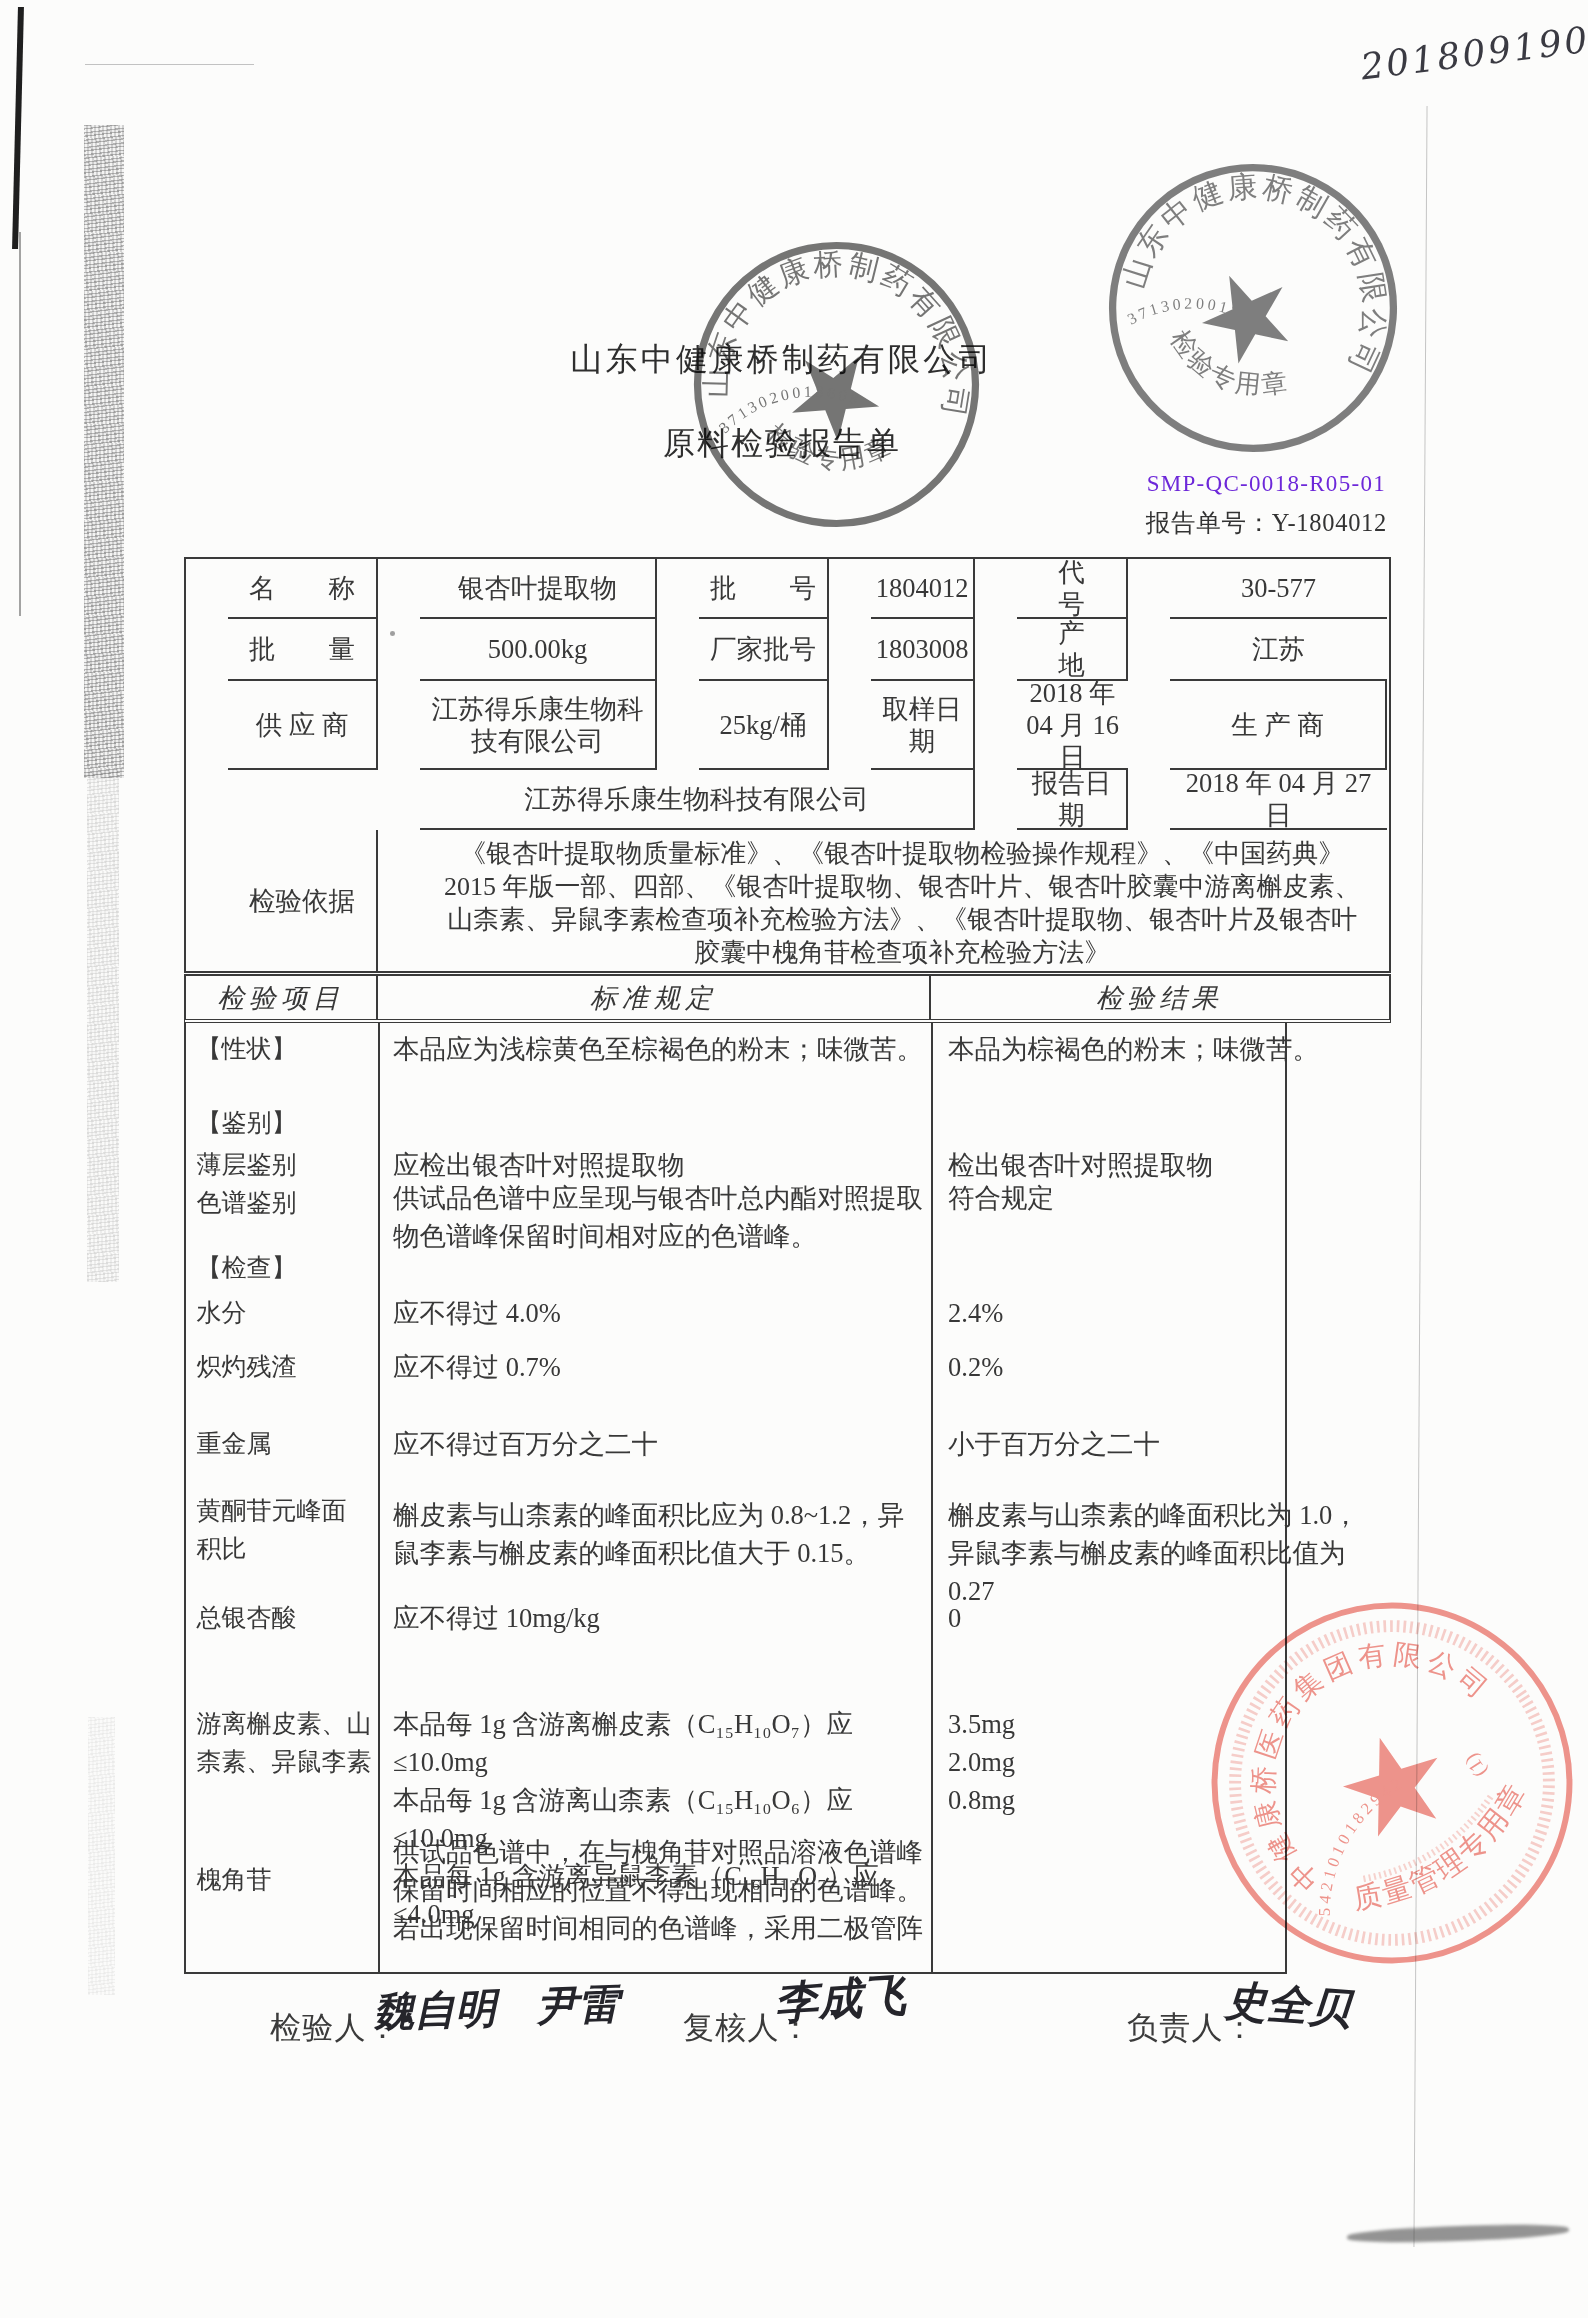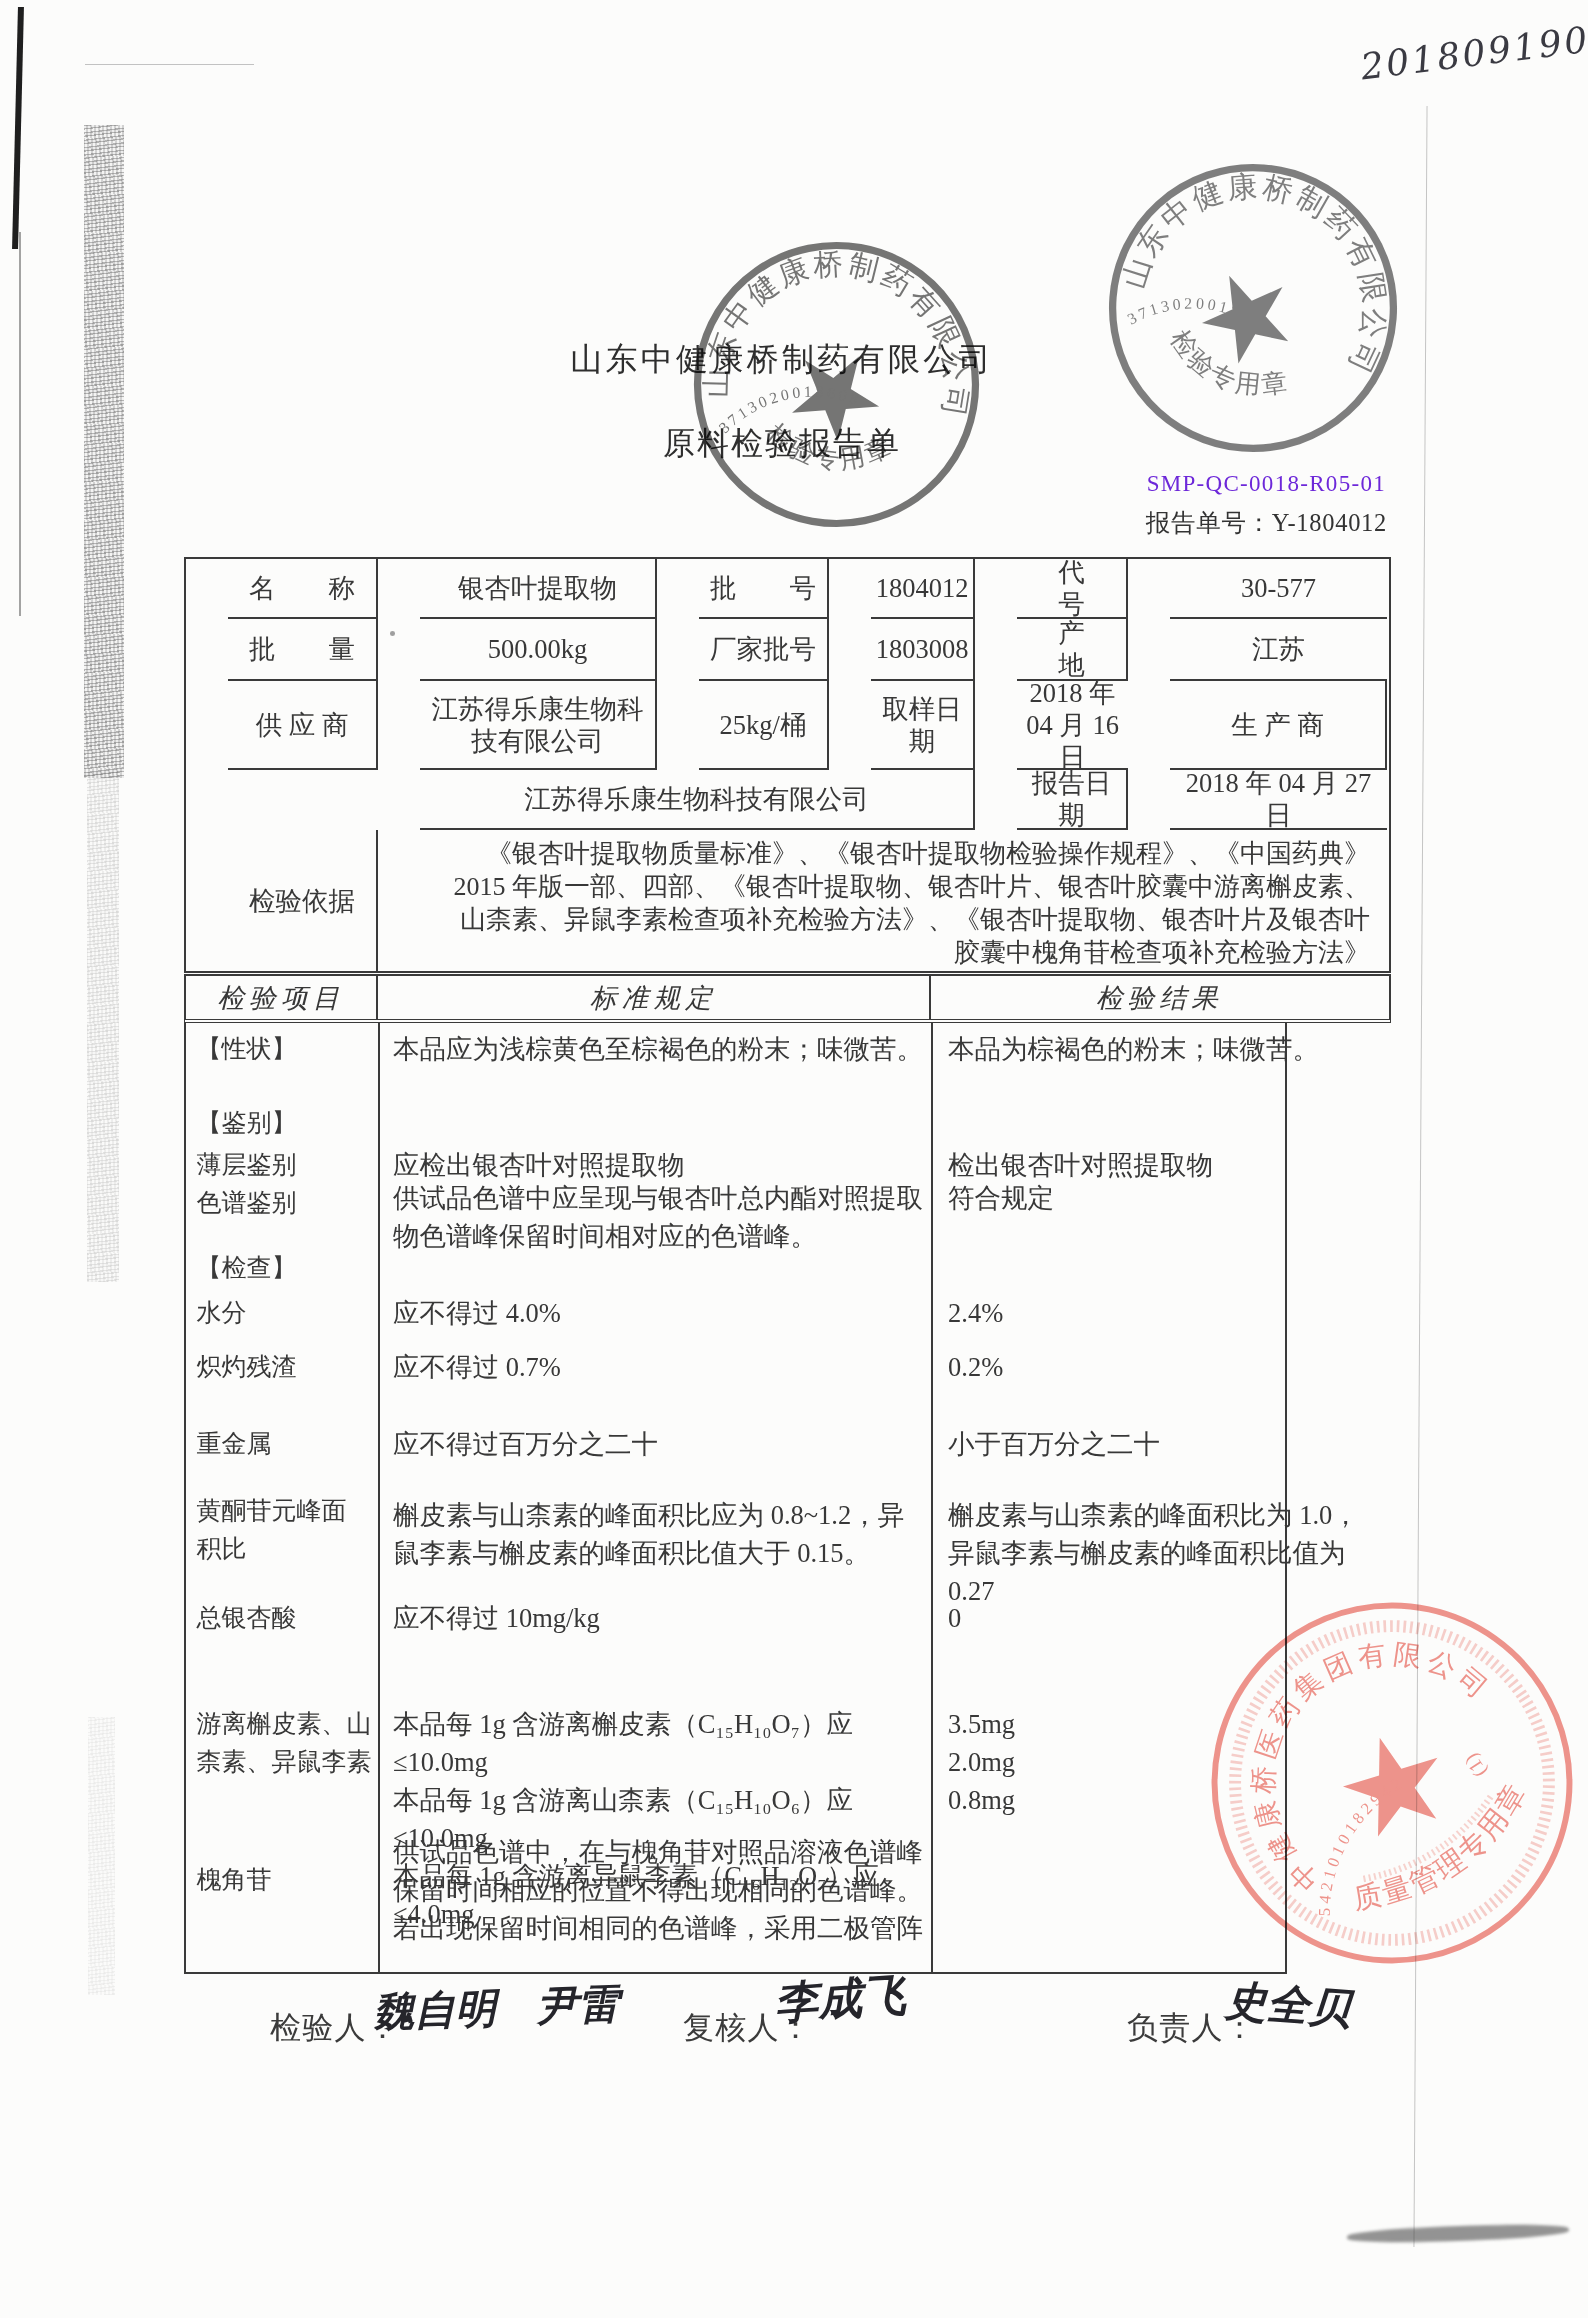--- a/index.html
+++ b/index.html
@@ -54,21 +54,21 @@
   #info-table {
     position:absolute; left:184px; top:557px; width:1207px;
     display:grid; grid-template-columns:192px 279px 172px 146px 153px 259px;
     grid-template-rows:60px 62px 89px 60px 141px;
     border:2.7px solid #3a3a3a; background:transparent; font-size:26.5px; color:#383838;
   }
   .ic { display:flex; align-items:center; justify-content:center; text-align:center;
         border-right:2px solid #3a3a3a; border-bottom:2px solid #3a3a3a; padding:2.7px 6.6px; line-height:32px;margin-left:42px; }
   .ic.last { border-right:none; }
   .ic.bot  { border-bottom:none; }
-  .basis-text { justify-content:flex-start; text-align:right; align-items:flex-start;
+  .basis-text { justify-content:flex-start; text-align:center; align-items:flex-start;
                 padding:6.6px 17px 4px 14.6px; font-size:26px; line-height:33px; }
 
   
   #res-head {
     position:absolute; left:184px; top:974px; width:1207px; height:49px;
     display:grid; grid-template-columns:192px 553px 457px;
     border:2.7px solid #3a3a3a; border-bottom:4.6px double #3a3a3a; font-size:26.5px; color:#383838;
   }
   .hc { display:flex; align-items:center; justify-content:center; border-right:2px solid #3a3a3a; letter-spacing:5.3px;font-style:italic; }
   .hc.last { border-right:none; }

